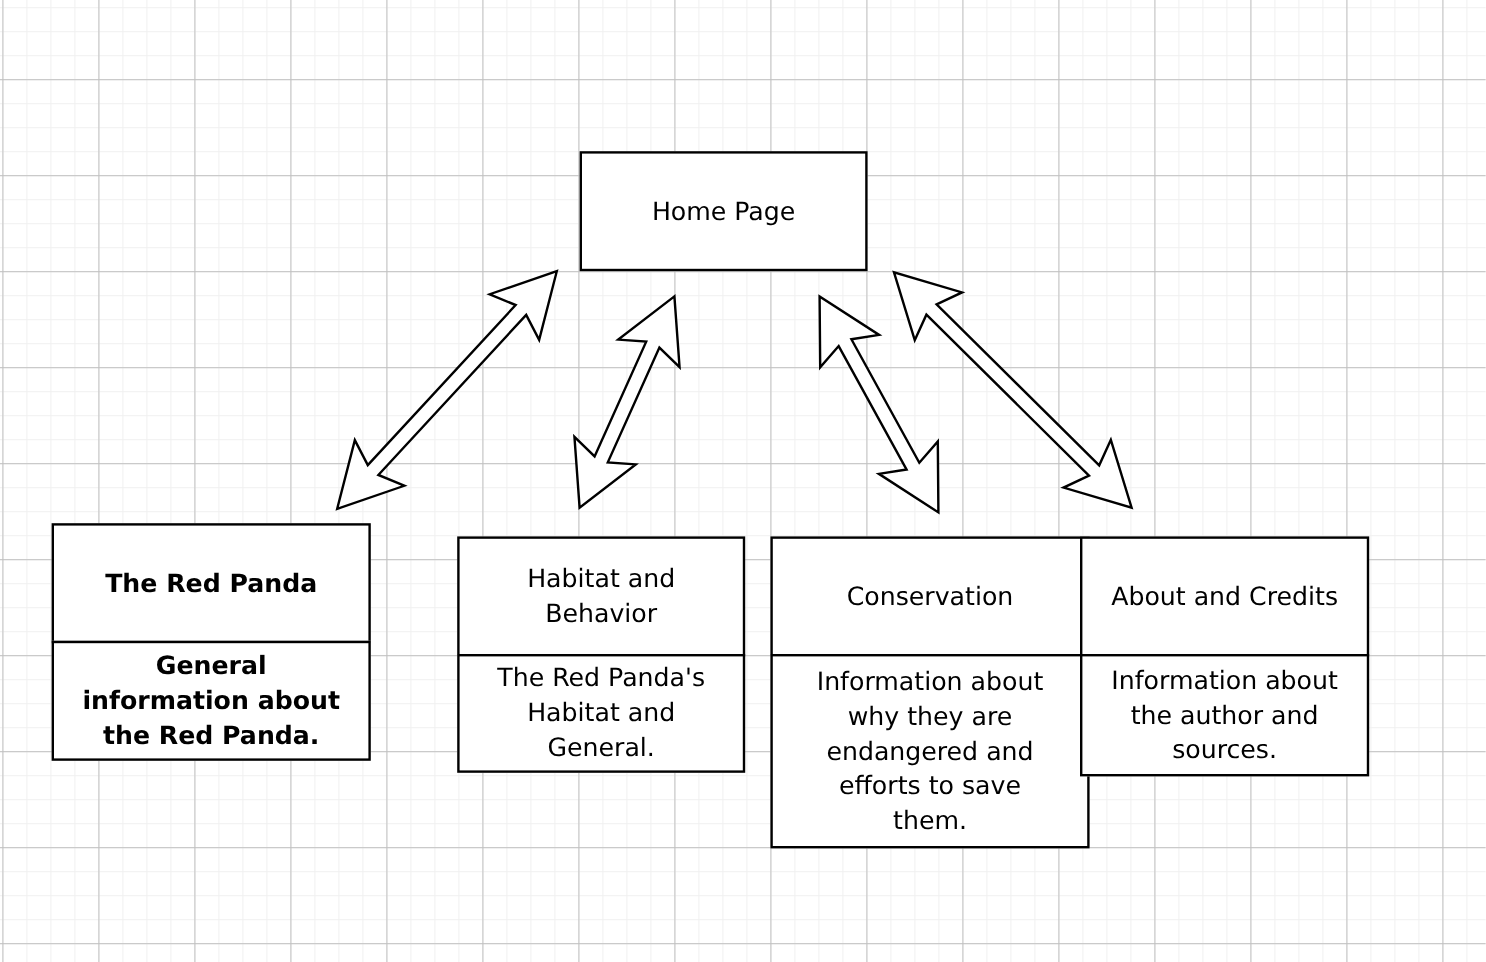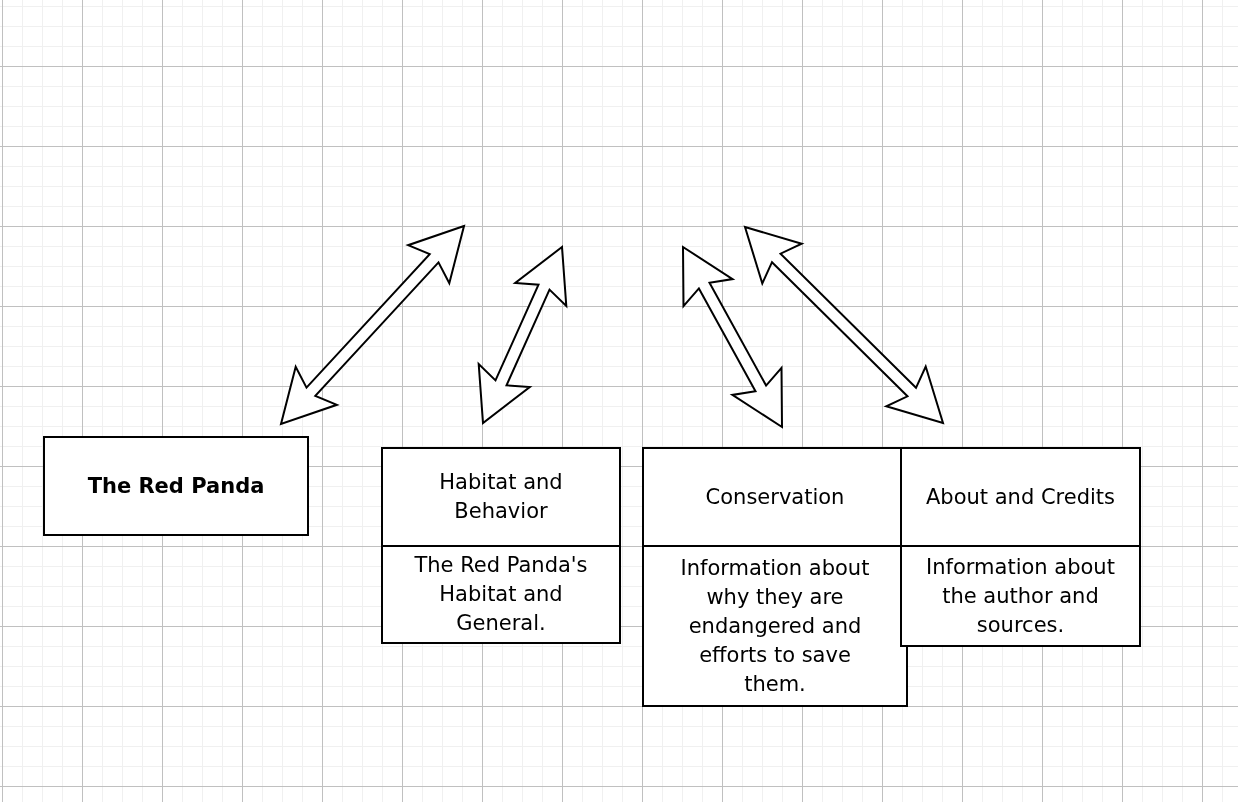--- a/index.html
+++ b/index.html
@@ -69,23 +69,29 @@
 
 <div class="canvas">
 
   <svg class="connector-layer" id="connector-layer" viewBox="0 0 1238 802" xmlns="http://www.w3.org/2000/svg">
       <polygon points="464.0,226.0 408.1,245.2 429.7,254.2 306.5,387.6 295.7,366.8 281.0,424.0 336.9,404.8 315.3,395.8 438.5,262.4 449.3,283.2" fill="#ffffff" stroke="#000000" stroke-width="2"></polygon>
       <polygon points="562.0,247.0 515.2,283.0 538.5,284.7 495.5,380.4 478.7,364.1 483.0,423.0 529.8,387.0 506.5,385.3 549.5,289.6 566.3,305.9" fill="#ffffff" stroke="#000000" stroke-width="2"></polygon>
       <polygon points="683.0,247.0 683.5,306.1 698.9,288.4 755.5,391.3 732.4,394.9 782.0,427.0 781.5,367.9 766.1,385.6 709.5,282.7 732.6,279.1" fill="#ffffff" stroke="#000000" stroke-width="2"></polygon>
       <polygon points="745.0,227.0 762.3,283.5 772.0,262.2 907.5,396.3 886.3,406.3 943.0,423.0 925.7,366.5 916.0,387.8 780.5,253.7 801.7,243.7" fill="#ffffff" stroke="#000000" stroke-width="2"></polygon>
     </svg>
 
+  <div class="node" id="node-home">
+    <div class="sect title">Home Page</div>
+  </div>
 
   <div class="node" id="node-red-panda">
     <div class="sect title">The Red Panda</div>
+    <div class="sect desc">General
+information about
+the Red Panda.</div>
   </div>
 
   <div class="node" id="node-habitat">
     <div class="sect title">Habitat and
 Behavior</div>
     <div class="sect desc">The Red Panda's
 Habitat and
 General.</div>
   </div>
 

